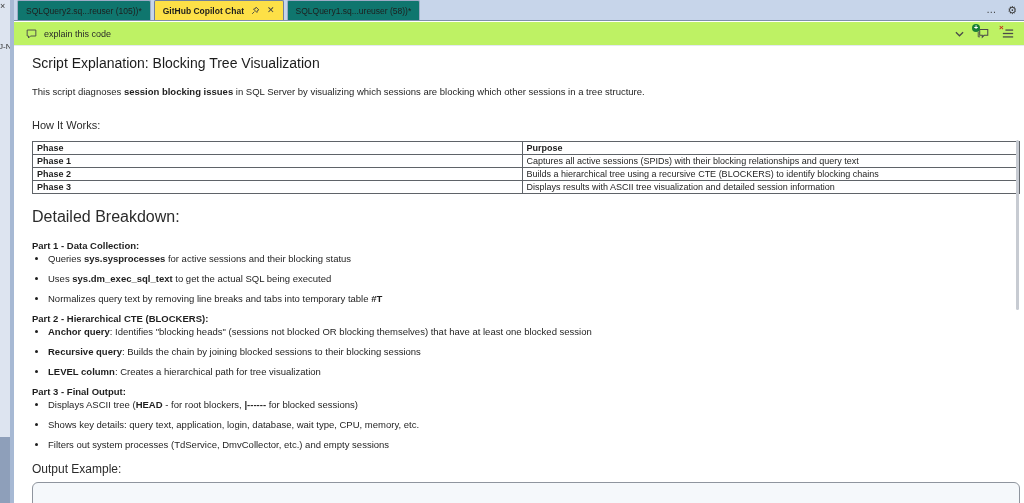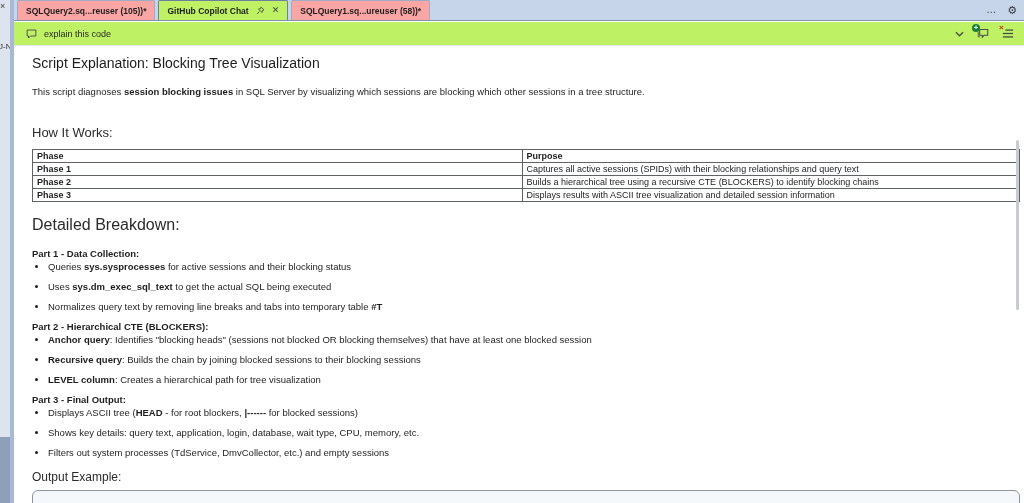--- a/index.html
+++ b/index.html
@@ -22,23 +22,23 @@
 
   
   .main { position:absolute; left:14px; top:0; right:0; bottom:0; }
 
   
   .tabbar { position:absolute; left:0; top:0; right:0; height:21px;
     background:#c7d5ea; border-bottom:1px solid #7e90aa;
     display:flex; align-items:flex-end; }
   .tab { height:20px; display:flex; align-items:center; padding:0 8px;
     font-size:8.5px; color:#1e1e1e; white-space:nowrap;
-    background:#fca5a5; border:1px solid #9dacc6; border-bottom:none;
-    border-radius:2px 2px 0 0; margin-left:3px; cursor:default;font-weight:bold; }
-  .tab.active { background:#bef264; border-color:#6f7f9d; font-weight:700; }
+    background:#0f766e; border:1px solid #9dacc6; border-bottom:none;
+    border-radius:2px 2px 0 0; margin-left:3px; cursor:default; }
+  .tab.active { background:#fde047; border-color:#6f7f9d; font-weight:700; }
   .tab .pin-icon, .tab .close-icon { margin-left:7px; display:flex; align-items:center; color:#444; }
   .tab .close-icon { font-size:9px; line-height:9px; font-weight:400; }
   .tabbar-right { margin-left:auto; display:flex; align-items:center; gap:10px;
     padding-right:7px; height:100%; }
   .ellipsis-btn { font-size:10px; color:#3a3a3a; letter-spacing:1px; line-height:8px; }
   .gear-btn { font-size:11px; color:#3a3a3a; line-height:11px; }
 
   
   .toolbar { position:absolute; left:0; top:22px; right:0; height:24px;
     background:#bef264; border-bottom:1px solid #e4e9f1;
@@ -49,21 +49,21 @@
   .icon-btn { position:relative; display:flex; align-items:center; color:#4a4a4a; }
   .badge-plus { position:absolute; top:-4px; left:-5px; width:8px; height:8px; border-radius:50%;
     background:#1a7f37; color:#fff; font-size:7px; line-height:8px; text-align:center; font-weight:700; }
   .badge-x { position:absolute; top:-4px; left:-3px; color:#c42b1c; font-size:8px; line-height:8px; font-weight:700; }
 
   
   .content { position:absolute; left:0; top:46px; right:0; bottom:0;
     background:#ffffff; overflow:hidden; padding:0 0 0 18px; }
   .doc-title { font-size:14px; font-weight:400; color:#1c1c1c; margin:9px 0 0 0; line-height:16px; }
   .intro { font-size:9.5px; line-height:13px; margin:14px 0 0 0; color:#1e1e1e; }
-  .section-h { font-size:13px; font-weight:400; color:#2b2b2b; margin:28px 0 0 0; line-height:14px; }
+  .section-h { font-size:11px; font-weight:400; color:#2b2b2b; margin:20px 0 0 0; line-height:14px; }
   .section-h2 { font-size:16px; font-weight:400; color:#2b2b2b; margin:16px 0 0 0; line-height:14px; }
 
   table.phase-table { border-collapse:collapse; width:988px; margin-top:9px;
     font-size:9px; table-layout:fixed; border:1px solid #2f2f2f; }
   table.phase-table th, table.phase-table td {
     border:1px solid #5f6368; padding:1px 4px; text-align:left;
     line-height:10px; height:12px; overflow:hidden; white-space:nowrap; }
   table.phase-table th { font-weight:700; }
   table.phase-table td:first-child { font-weight:700; }
   col.c1 { width:49.6%; }

